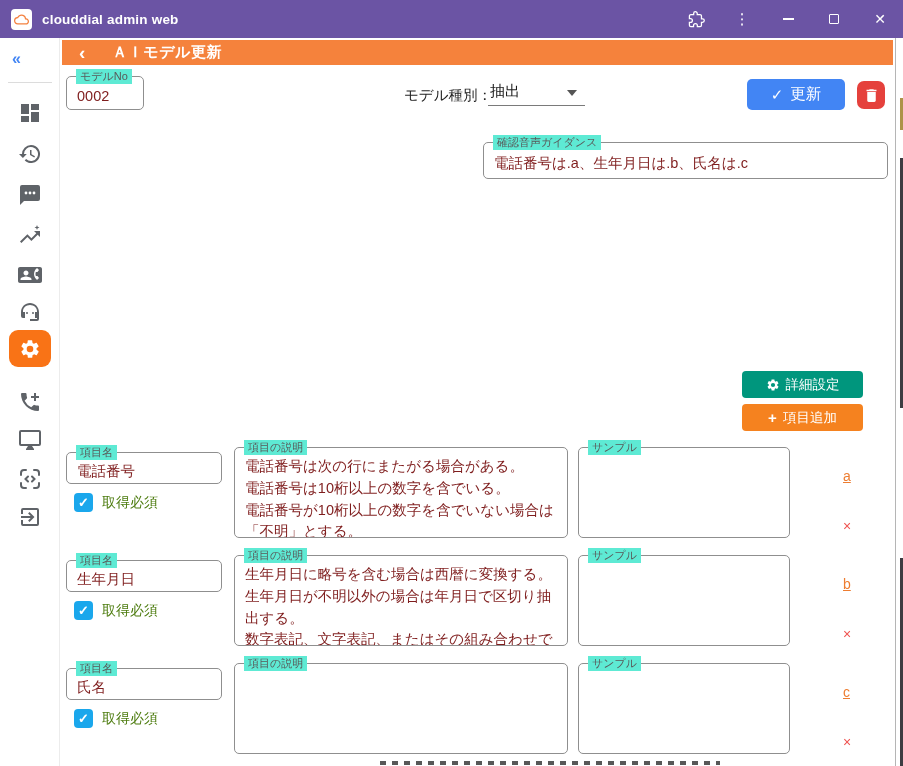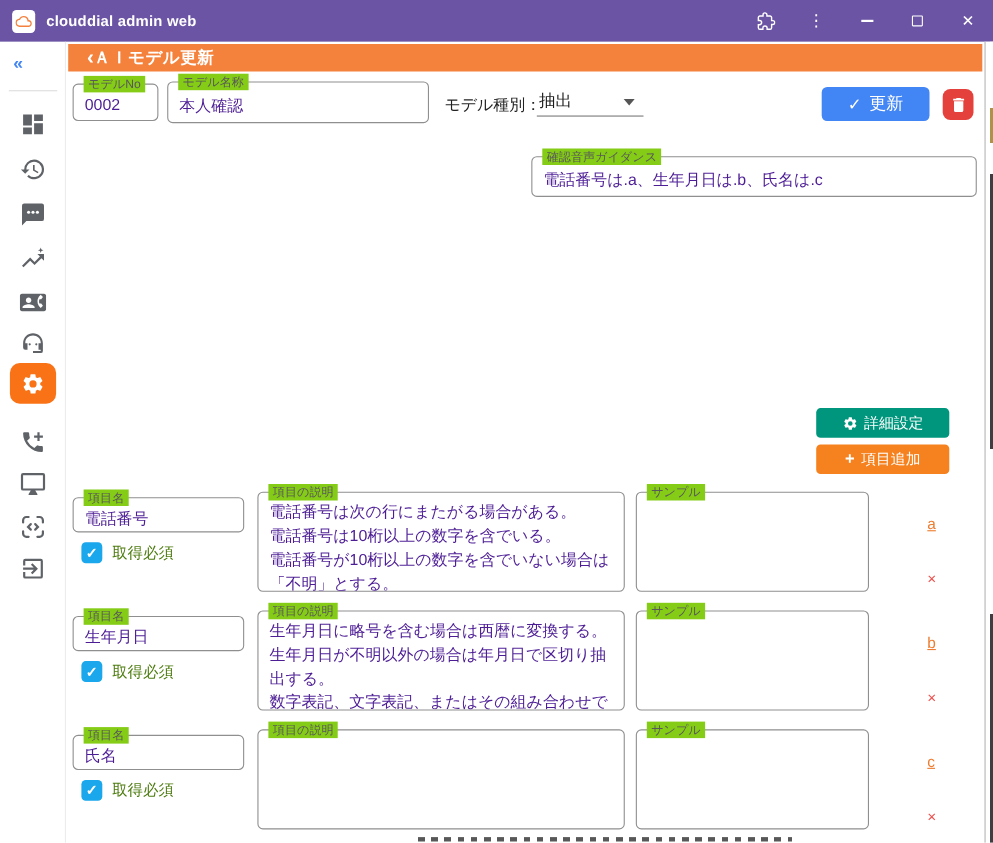--- a/index.html
+++ b/index.html
@@ -33,28 +33,28 @@
     background:#f97316; border-radius:9px; display:flex; align-items:center;
     justify-content:center; cursor:pointer; }
   .active-item svg { width:22px; height:22px; fill:#fff; }
   .si-7{top:352px} .si-8{top:390px} .si-9{top:429px} .si-10{top:467px}
 
   
   .main { position:absolute; left:60px; top:38px; width:843px; height:728px; background:#fff; }
   .page-header { position:absolute; left:2px; top:2px; width:831px; height:25px;
     background:#f5823c; color:#fff; display:flex; align-items:center; }
   .back { font-size:19px; font-weight:bold; margin-left:17px; line-height:1; cursor:pointer; }
-  .page-title { font-size:15px; font-weight:bold; letter-spacing:.5px; }
+  .page-title { font-size:15px; font-weight:bold; margin-left:27px; letter-spacing:.5px; }
 
   
   .field { position:absolute; border:1px solid #8f8f8f; border-radius:5px; background:#fff; }
-  .field > label { position:absolute; top:-8px; left:9px; background:#84cc16; padding:0 4px;
+  .field > label { position:absolute; top:-8px; left:9px; background:#5eead4; padding:0 4px;
     font-size:11px; color:#595959; white-space:nowrap; }
   .field > input, .field > textarea { position:absolute; left:0; top:0; width:100%; height:100%;
-    border:none; outline:none; background:transparent; resize:none; color:#4c1d95;
+    border:none; outline:none; background:transparent; resize:none; color:#7f1d1d;
     font-family:"Liberation Sans",sans-serif; }
   .field > input { font-size:14.5px; padding:8px 10px 2px; }
   .field > textarea { font-size:14.5px; line-height:1.5; padding:8px 10px 4px; }
 
   .f-model-no   { left:6px;  top:38px;  width:78px;  height:34px; }
   .f-model-name { left:92px; top:36px;  width:238px; height:38px; }
   .type-label { position:absolute; left:344px; top:48px; font-size:14.5px; color:#222; }
   .select { position:absolute; left:428px; top:42px; width:97px; height:26px;
     border-bottom:1px solid #7a7a7a; cursor:pointer; }
   .select .sel-val { position:absolute; left:2px; top:2px; font-size:15px; color:#1b1b1b; }
@@ -212,24 +212,20 @@
 
   <div class="page-header">
     <span class="back">‹</span>
     <span class="page-title">ＡＩモデル更新</span>
   </div>
 
   <div class="field f-model-no">
     <label>モデルNo</label>
     <input value="0002" style="">
   </div>
-  <div class="field f-model-name">
-    <label>モデル名称</label>
-    <input value="本人確認" style="">
-  </div>
   <span class="type-label">モデル種別：</span>
   <div class="select">
     <span class="sel-val">抽出</span>
     <span class="sel-arrow"></span>
   </div>
   <button class="btn btn-update">
     <span class="chk">✓</span>
     <span>更新</span>
   </button>
   <button class="btn btn-trash">

